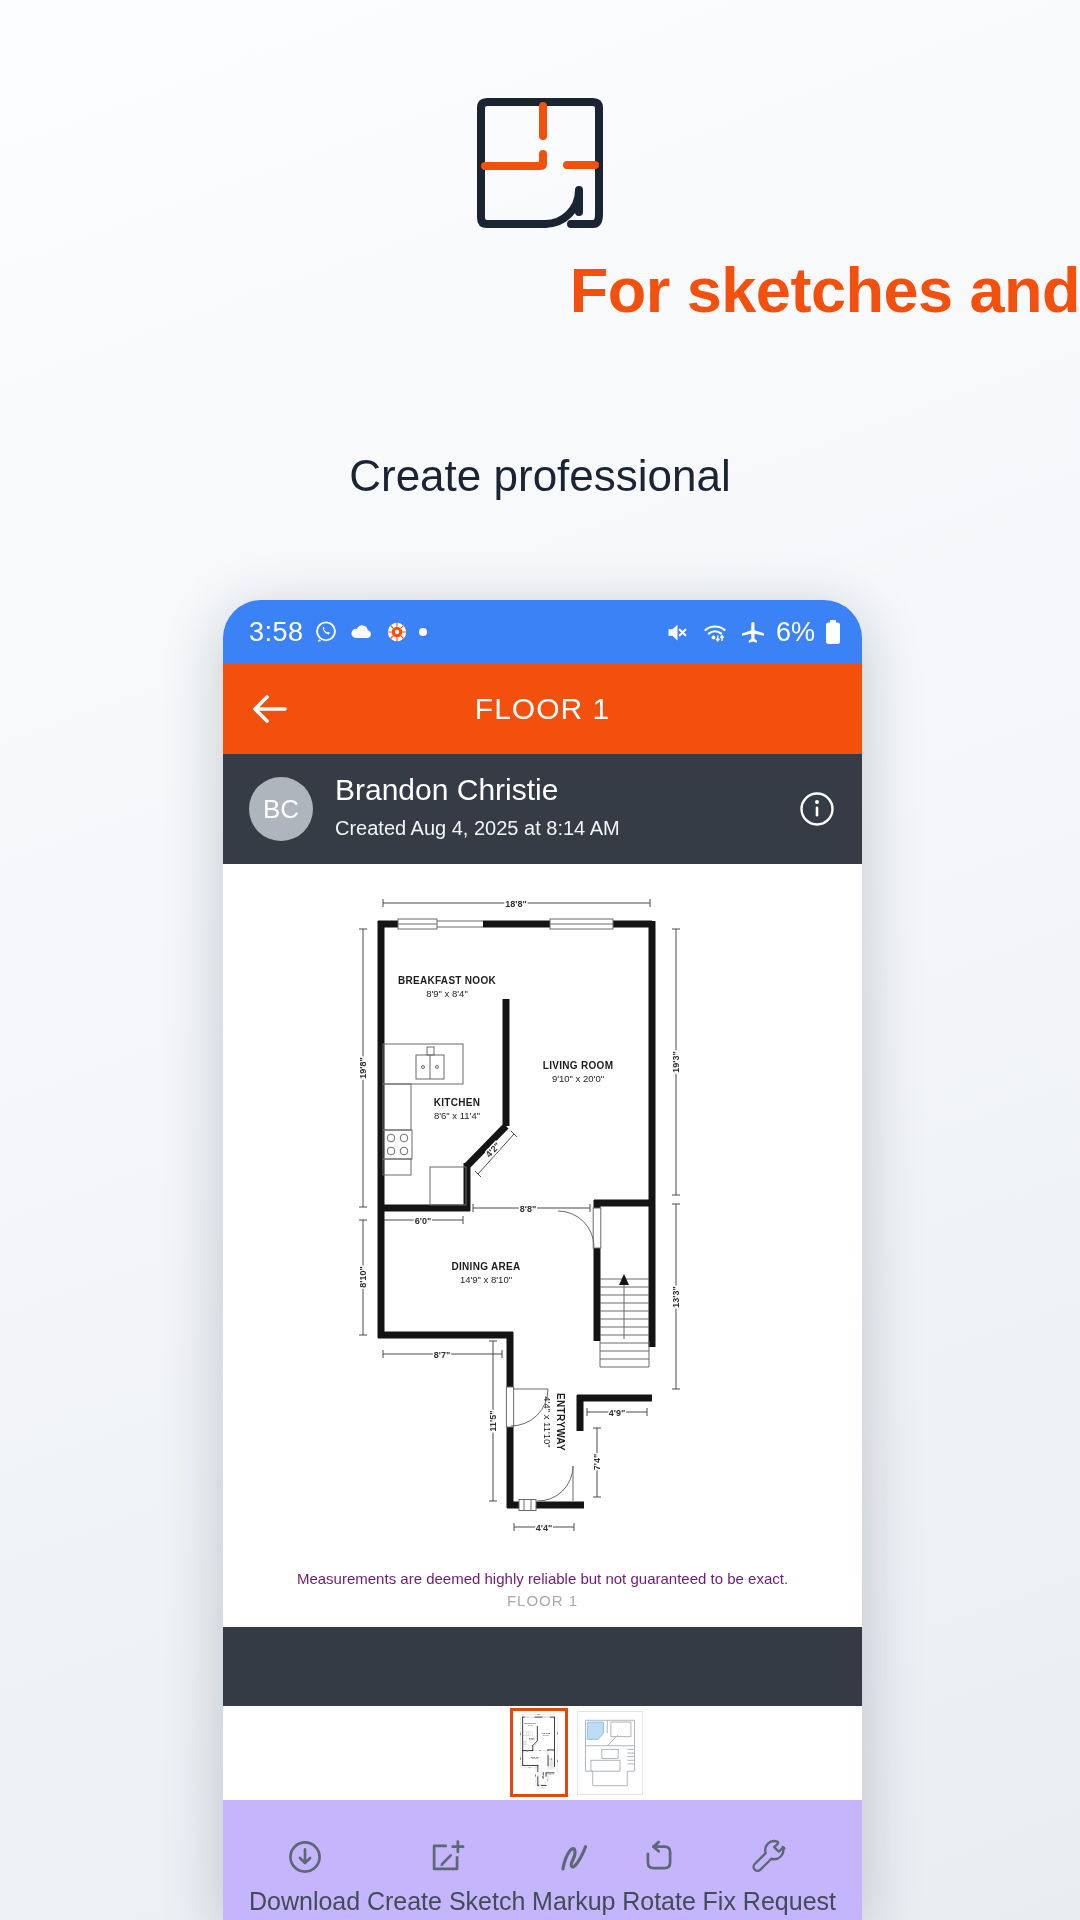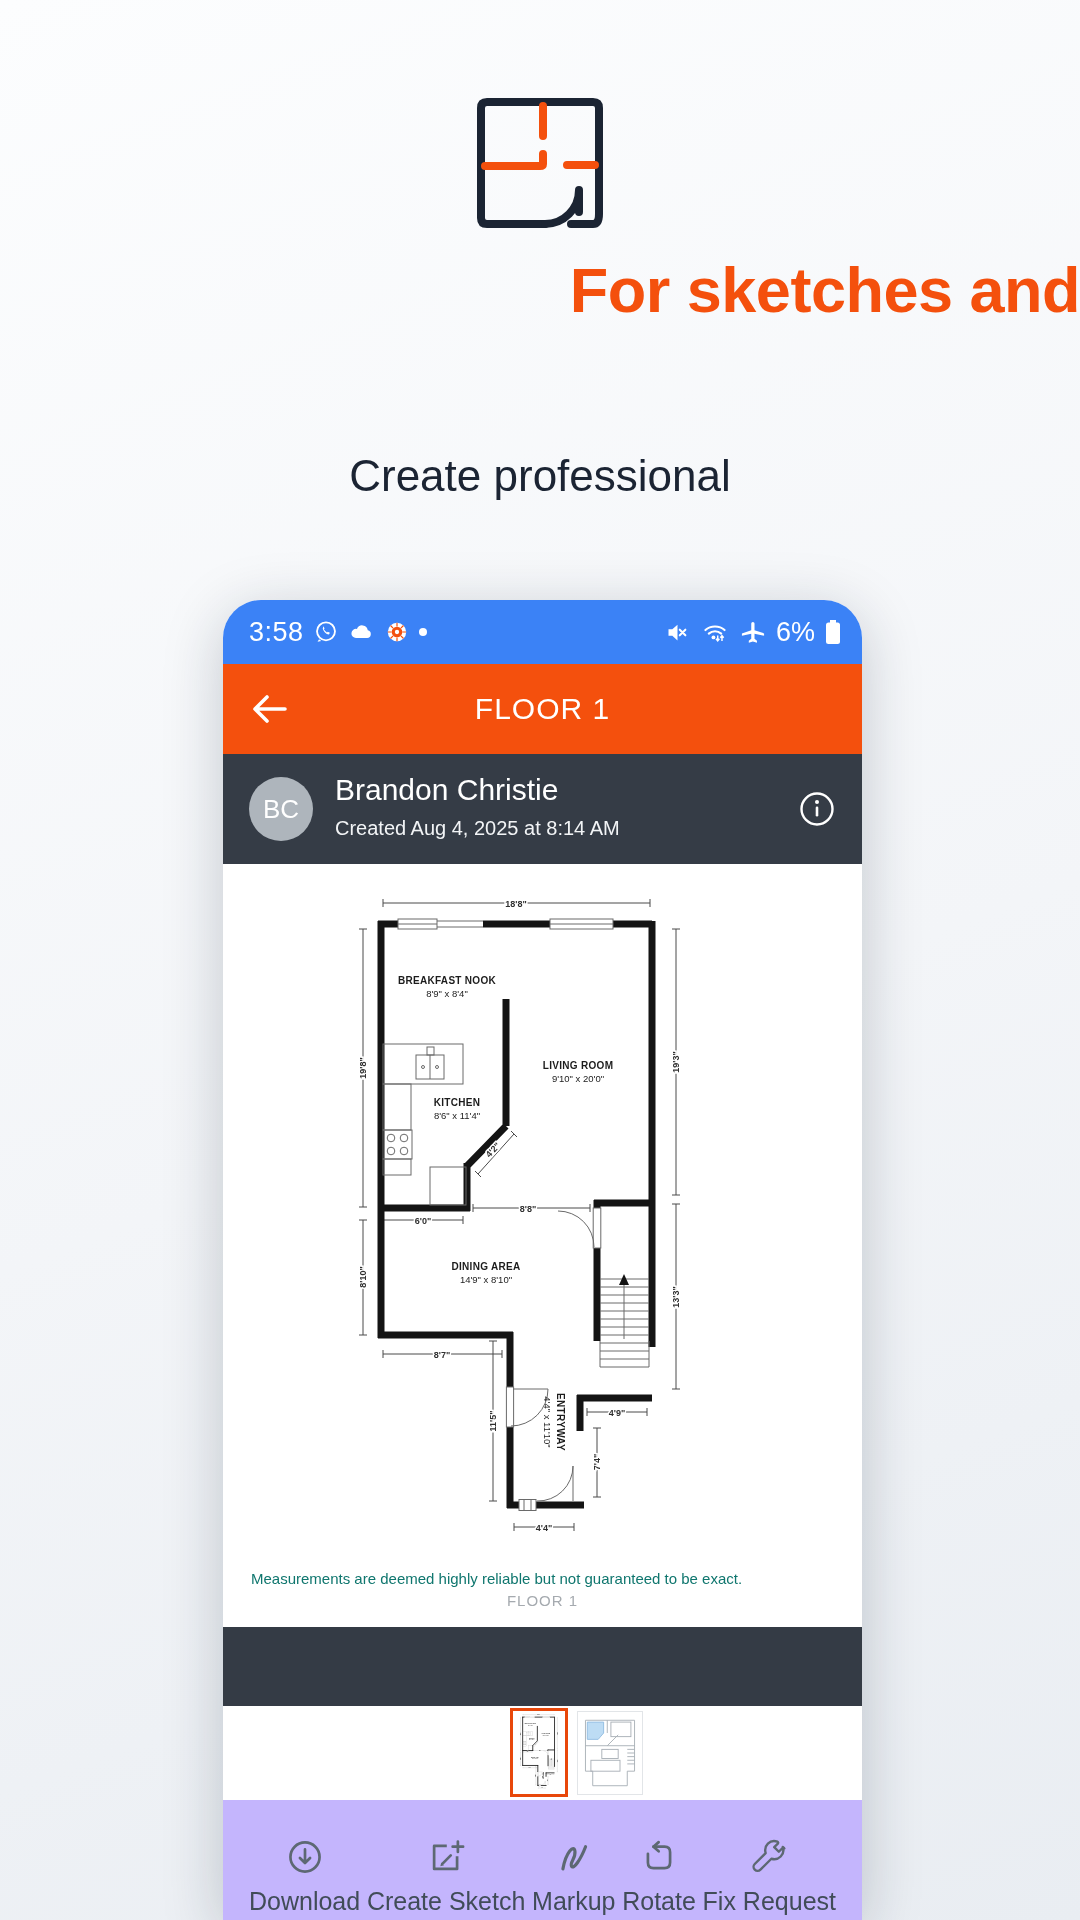--- a/index.html
+++ b/index.html
@@ -53,22 +53,22 @@
     display:flex; align-items:center; justify-content:center;
     font-size:26px; color:#fff; flex:0 0 auto;
   }
   .user-text { margin-left:22px; line-height:38px; }
   .user-name { font-size:30px; }
   .user-created { font-size:20px; color:#F2F4F6; }
   .info-btn { margin-left:auto; width:38px; height:38px; cursor:pointer; }
   .content { position:relative; height:763px; background:#fff; }
   .plan-wrap { position:absolute; left:127px; top:25px; }
   .disclaimer {
-    position:absolute; top:706px; width:100%; 
-    font-size:15px; color:#0f766e;margin-left:28px;
+    position:absolute; top:706px; width:100%; text-align:center;
+    font-size:15px; color:#701a75;
   }
   .floor-label {
     position:absolute; top:728px; width:100%; text-align:center;
     font-size:15px; letter-spacing:1px; color:#A5AAAF;
   }
   .dark-strip { height:79px; background:#343B45; }
   .thumbs {
     display:flex; justify-content:center; gap:9px; padding-top:2px;
     transform:translateX(34px);
   }

